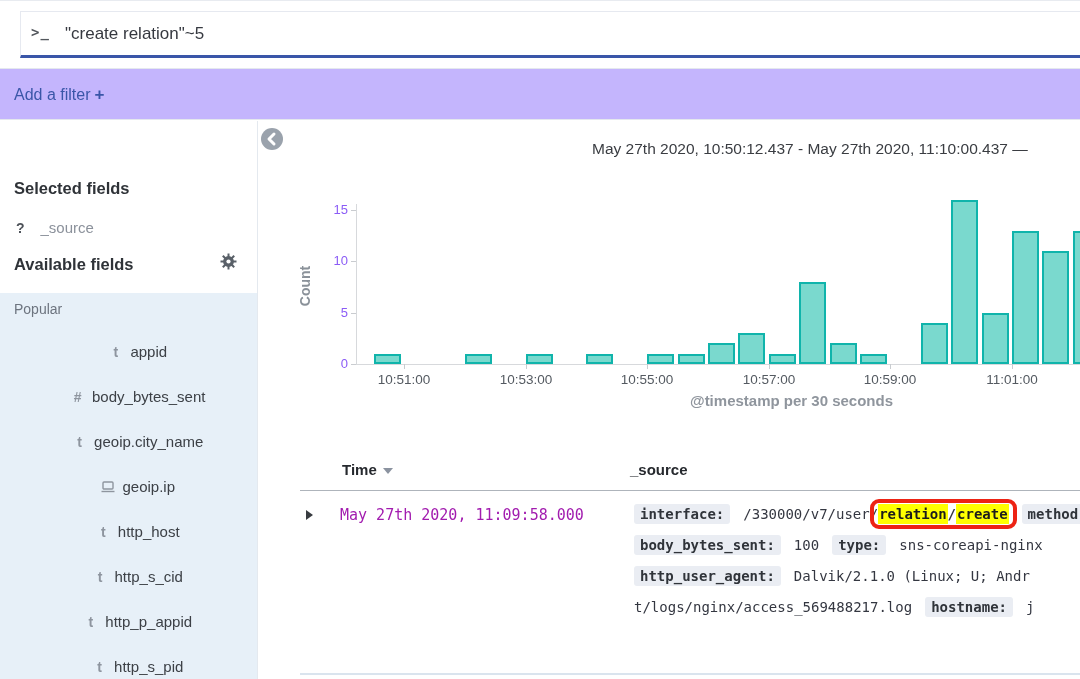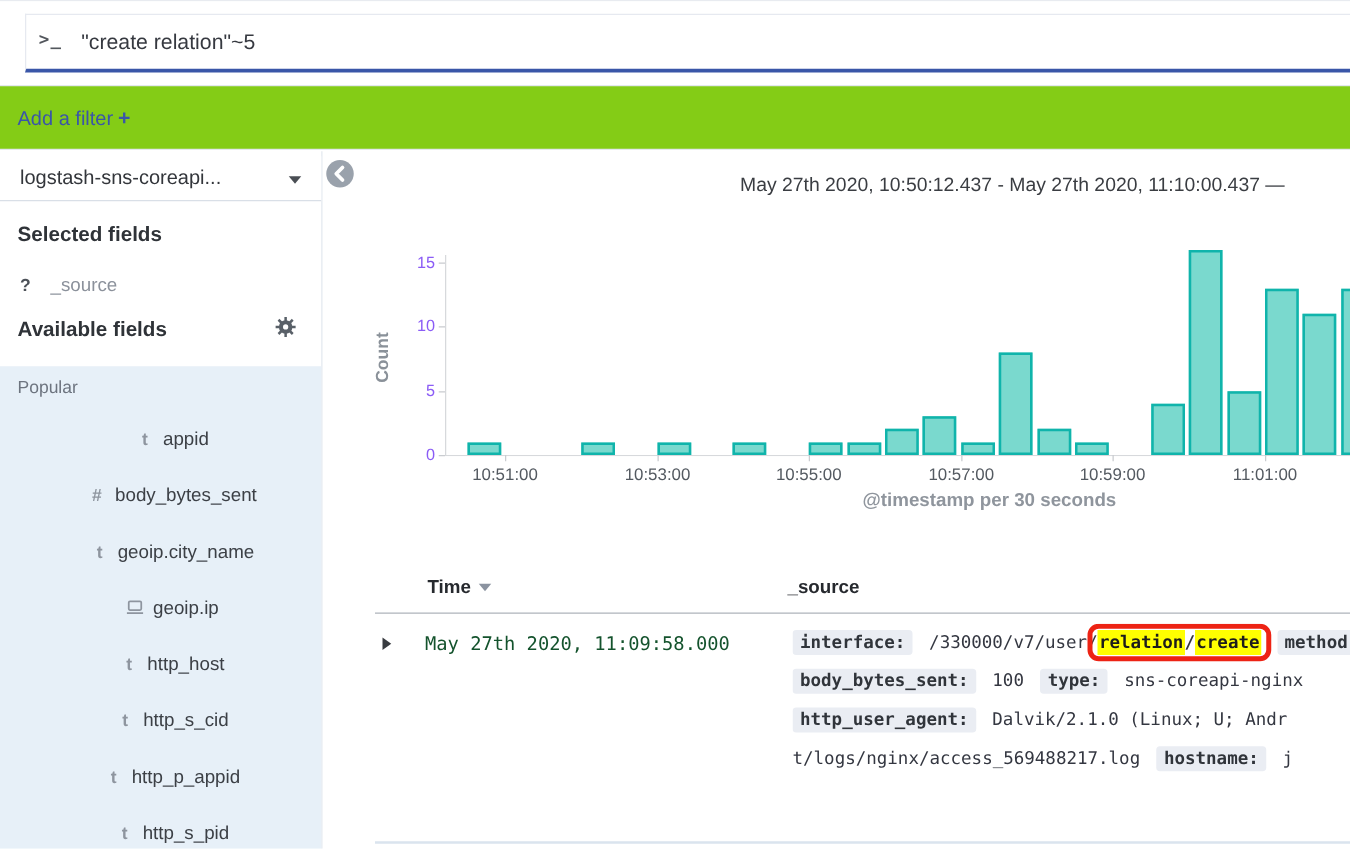--- a/index.html
+++ b/index.html
@@ -10,21 +10,21 @@
   
   .query-bar { position:absolute; top:0; left:0; width:1080px; height:67px; background:#fff; }
   .query-input { position:absolute; left:20px; top:10px; width:1070px; height:47px;
                  border:1px solid #e6e9f0; border-bottom:3px solid #3A56A8; background:#fff;
                  padding:0 10px 0 44px; font-family:"Liberation Sans",sans-serif;
                  font-size:17px; color:#363940; outline:none; }
   .prompt-icon { position:absolute; left:31px; top:23px; font-family:"DejaVu Sans Mono",monospace;
                  font-size:14px; font-weight:bold; color:#53575d; z-index:2; letter-spacing:1px;}
 
   
-  .filter-bar { position:absolute; top:67px; left:0; width:1080px; height:52px; background:#84cc16;
+  .filter-bar { position:absolute; top:67px; left:0; width:1080px; height:52px; background:#c4b5fd;
                 border-top:1px solid #e4e8ee; border-bottom:1px solid #e4e8ee; }
   .add-filter { position:absolute; left:14px; top:16px; font-size:16px; color:#3A56A8; cursor:pointer; }
   .add-filter .plus { font-weight:bold; font-size:17px; margin-left:4px; }
 
   
   .sidebar { position:absolute; top:120px; left:0; width:258px; height:559px; background:#fff;
              border-right:1px solid #e4e9ef; }
   .index-select { position:absolute; top:4px; left:0; width:257px; height:36px; background:#fff;
                   border-bottom:1px solid #d9dfe7; line-height:35px; padding:0 16px; cursor:pointer; }
   .index-select .label { font-size:16px; color:#33363b; }
@@ -70,21 +70,21 @@
   .sort-caret { display:inline-block; width:0; height:0; margin-left:6px; margin-bottom:1px;
                 border-left:5px solid transparent; border-right:5px solid transparent;
                 border-top:6px solid #8b93a0; }
   .tbl-header-source { position:absolute; left:630px; top:460px; font-size:15px; font-weight:bold; color:#26292e; }
   .tbl-header-line { position:absolute; left:300px; top:489px; width:780px; height:1px; background:#aeb4bb; }
 
   .row-caret { position:absolute; left:306px; top:509px; width:0; height:0; cursor:pointer;
                border-top:5px solid transparent; border-bottom:5px solid transparent;
                border-left:7px solid #383b40; }
   .cell-time { position:absolute; left:340px; top:505px; font-family:"DejaVu Sans Mono",monospace;
-               font-size:15px; color:#14532d; white-space:nowrap;}
+               font-size:15px; color:#a21caf; white-space:nowrap;}
   .cell-source { position:absolute; left:634px; top:498px; width:446px; overflow:hidden;
                  font-family:"DejaVu Sans Mono",monospace; font-size:14px; color:#343741; }
   .src-line { height:31px; line-height:31px; white-space:nowrap; }
   .badge { background:#eaedf3; border-radius:3px; padding:2px 6px; font-weight:bold; color:#30343a; }
   .gap-r { margin-right:13px; } .gap-l { margin-left:13px; }
   .hl { background:#ffff00; color:#1c1c1c; padding:2px 1px; }
   .redbox { position:relative; border:4px solid #ed2314; border-radius:9px;
             padding:3px 4px; margin:-7px -8px; z-index:3;font-weight:bold; }
   .row-sep { position:absolute; left:300px; top:672px; width:780px; height:2px; background:#dae4ee; }
 </style>
@@ -96,24 +96,20 @@
   <div class="query-bar">
     <span class="prompt-icon">&gt;_</span>
     <input class="query-input" value="&quot;create relation&quot;~5" style="">
   </div>
 
   <div class="filter-bar">
     <span class="add-filter"><span>Add a filter</span><span class="plus">+</span></span>
   </div>
 
   <div class="sidebar">
-    <div class="index-select">
-      <span class="label">logstash-sns-coreapi...</span>
-      <span class="caret-down"></span>
-    </div>
     <div class="side-heading h-selected">Selected fields</div>
     <div class="src-item">
       <span class="ft-icon">?</span>
       <span class="ft-name">_source</span>
     </div>
     <div class="side-heading h-available">Available fields</div>
     <span class="gear">
       <svg width="17" height="17" viewBox="0 0 17 17">
         <g stroke="#596068" stroke-width="2">
           <line x1="8.5" y1="0.5" x2="8.5" y2="16.5"></line>

